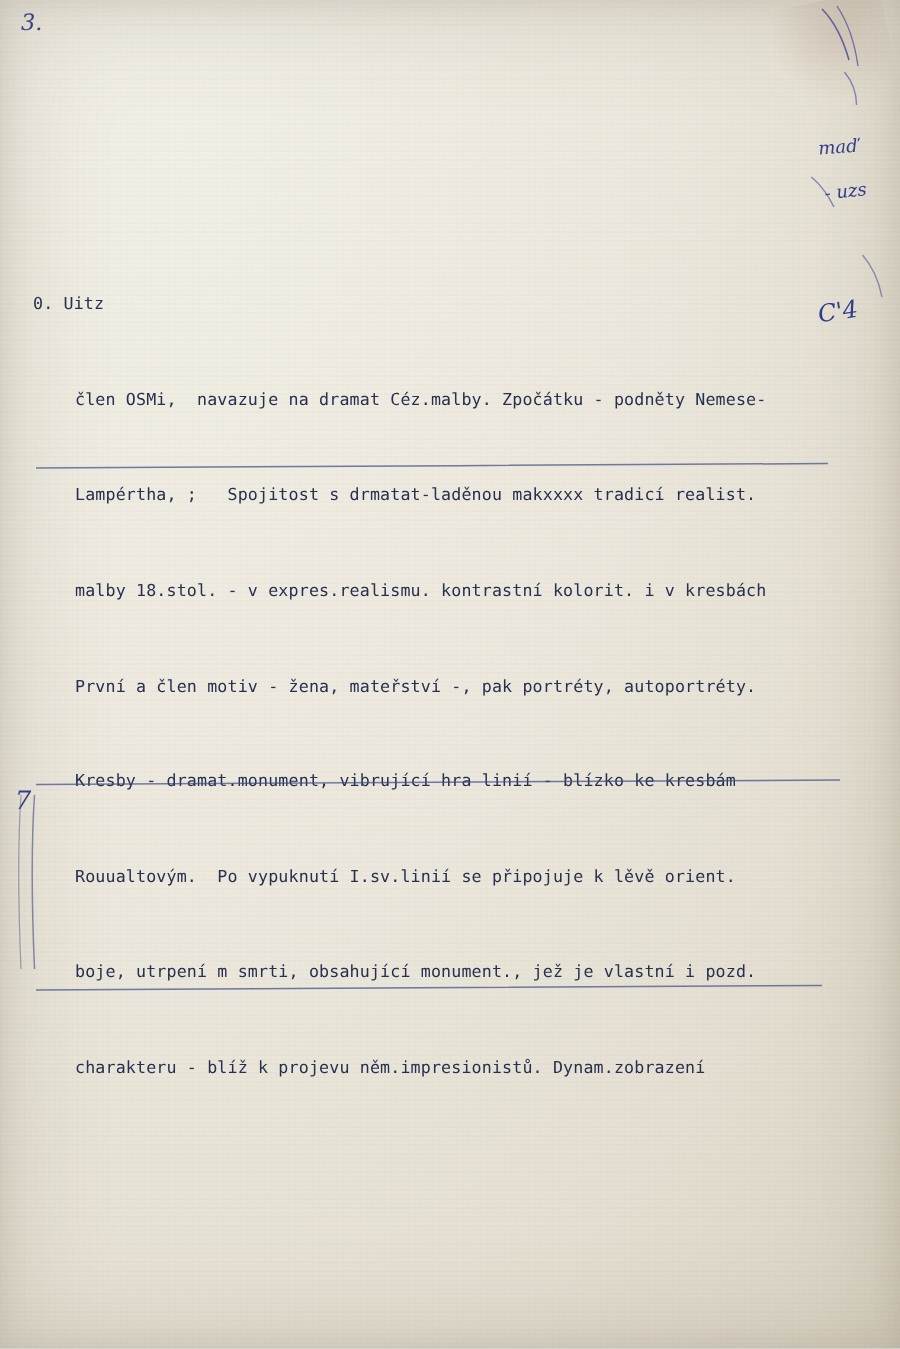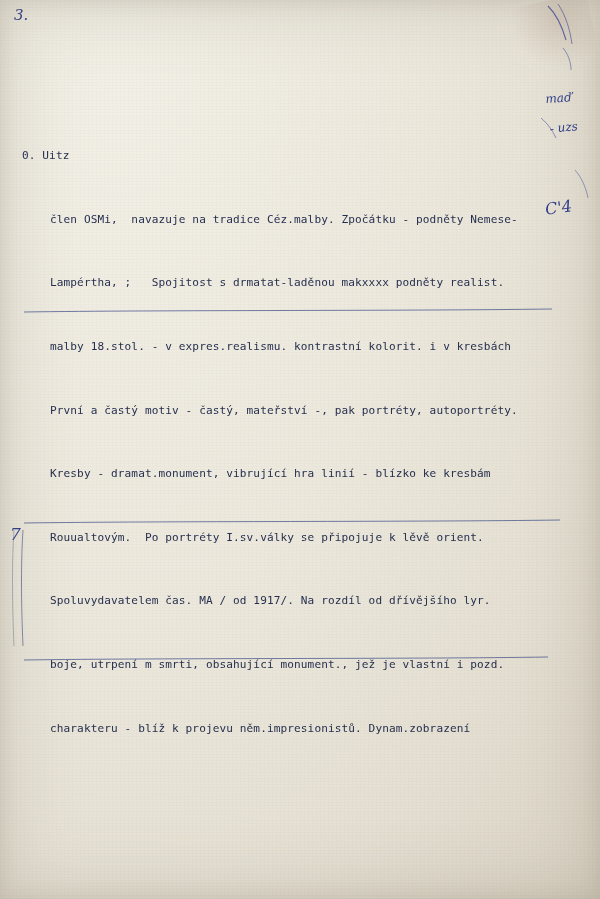--- a/index.html
+++ b/index.html
@@ -43,20 +43,21 @@
     letter-spacing: 0.1px;
     color: #26304f;
     white-space: pre-wrap;
   }
   .blk { margin: 0 0 0 0; }
   .ln { display: block; white-space: pre; }
   .indent { padding-left: 28px; }
   .sec-head {
     display: inline-block;
     text-underline-offset: 3px;
+    margin-top: 47px;
   }
   
   .hand {
     position: absolute;
     font-family: "DejaVu Serif", serif;
     color: #2f3d8c;
     font-style: italic;
     font-size: 12px;
     transform-origin: left top;
   }
@@ -101,27 +102,26 @@
     <path d="M563 48 C568 54, 571 62, 571 70" stroke="#3a47a0" stroke-width="0.9" fill="none" opacity="0.6"></path>
     <path d="M541 118 C548 124, 552 130, 556 138" stroke="#3a47a0" stroke-width="0.9" fill="none" opacity="0.6"></path>
     <path d="M575 170 C582 178, 586 188, 588 198" stroke="#3a47a0" stroke-width="0.9" fill="none" opacity="0.55"></path>
   </svg>
 
   <div class="typed">
 
     
     <div class="blk">
       <span class="ln"><span>0.</span> <span class="sec-head">Uitz</span></span>
-      <span class="ln indent">člen OSMi,  navazuje na tradice Céz.malby. Zpočátku - podněty Nemese-</span>
-      <span class="ln indent">Lampértha, ;   Spojitost s drmatat-laděnou makxxxx podněty realist.</span>
+      <span class="ln indent">člen OSMi,  navazuje na dramat Céz.malby. Zpočátku - podněty Nemese-</span>
+      <span class="ln indent">Lampértha, ;   Spojitost s drmatat-laděnou makxxxx tradicí realist.</span>
       <span class="ln indent">malby 18.stol. - v expres.realismu. kontrastní kolorit. i v kresbách</span>
-      <span class="ln indent">První a častý motiv - častý, mateřství -, pak portréty, autoportréty.</span>
+      <span class="ln indent">První a člen motiv - žena, mateřství -, pak portréty, autoportréty.</span>
       <span class="ln indent">Kresby - dramat.monument, vibrující hra linií - blízko ke kresbám</span>
-      <span class="ln indent">Rouualtovým.  Po portréty I.sv.války se připojuje k lěvě orient.</span>
-      <span class="ln indent">Spoluvydavatelem čas. MA / od 1917/. Na rozdíl od dřívějšího lyr.</span>
+      <span class="ln indent">Rouualtovým.  Po vypuknutí I.sv.linií se připojuje k lěvě orient.</span>
       <span class="ln indent">boje, utrpení m smrti, obsahující monument., jež je vlastní i pozd.</span>
       <span class="ln indent">charakteru - blíž k projevu něm.impresionistů. Dynam.zobrazení</span>
       
       
       
       
       
       
       
       

